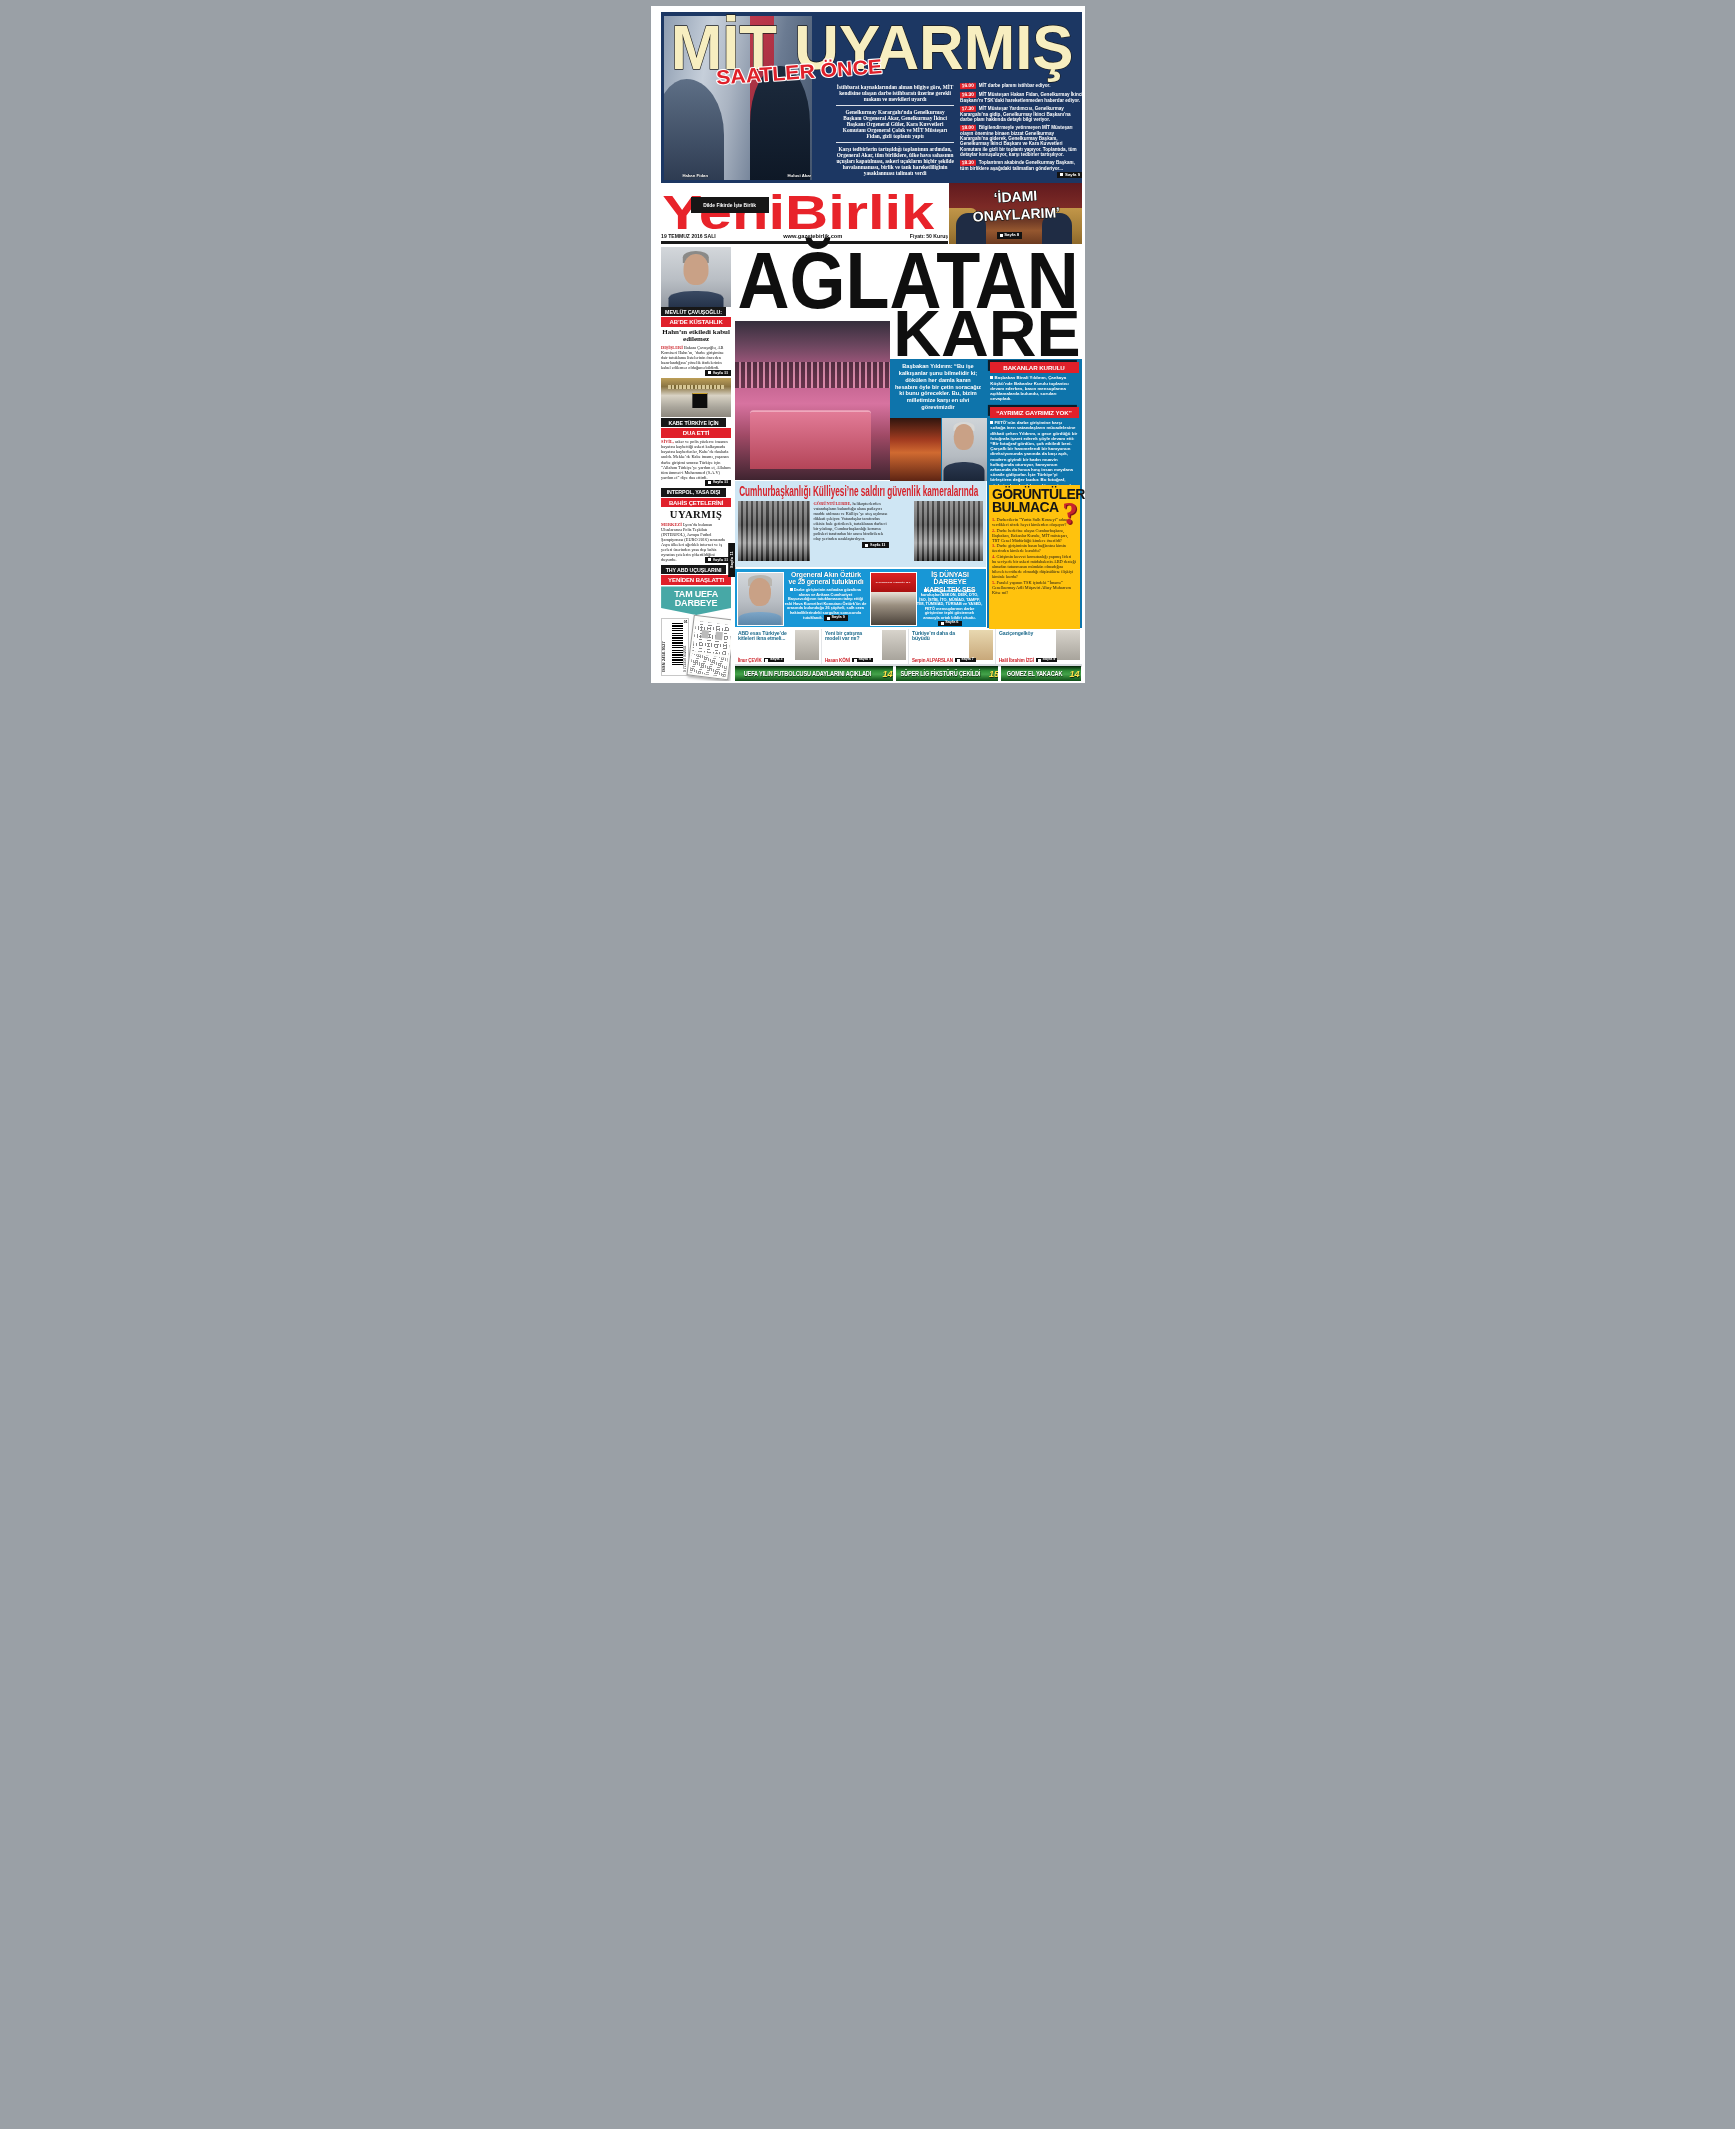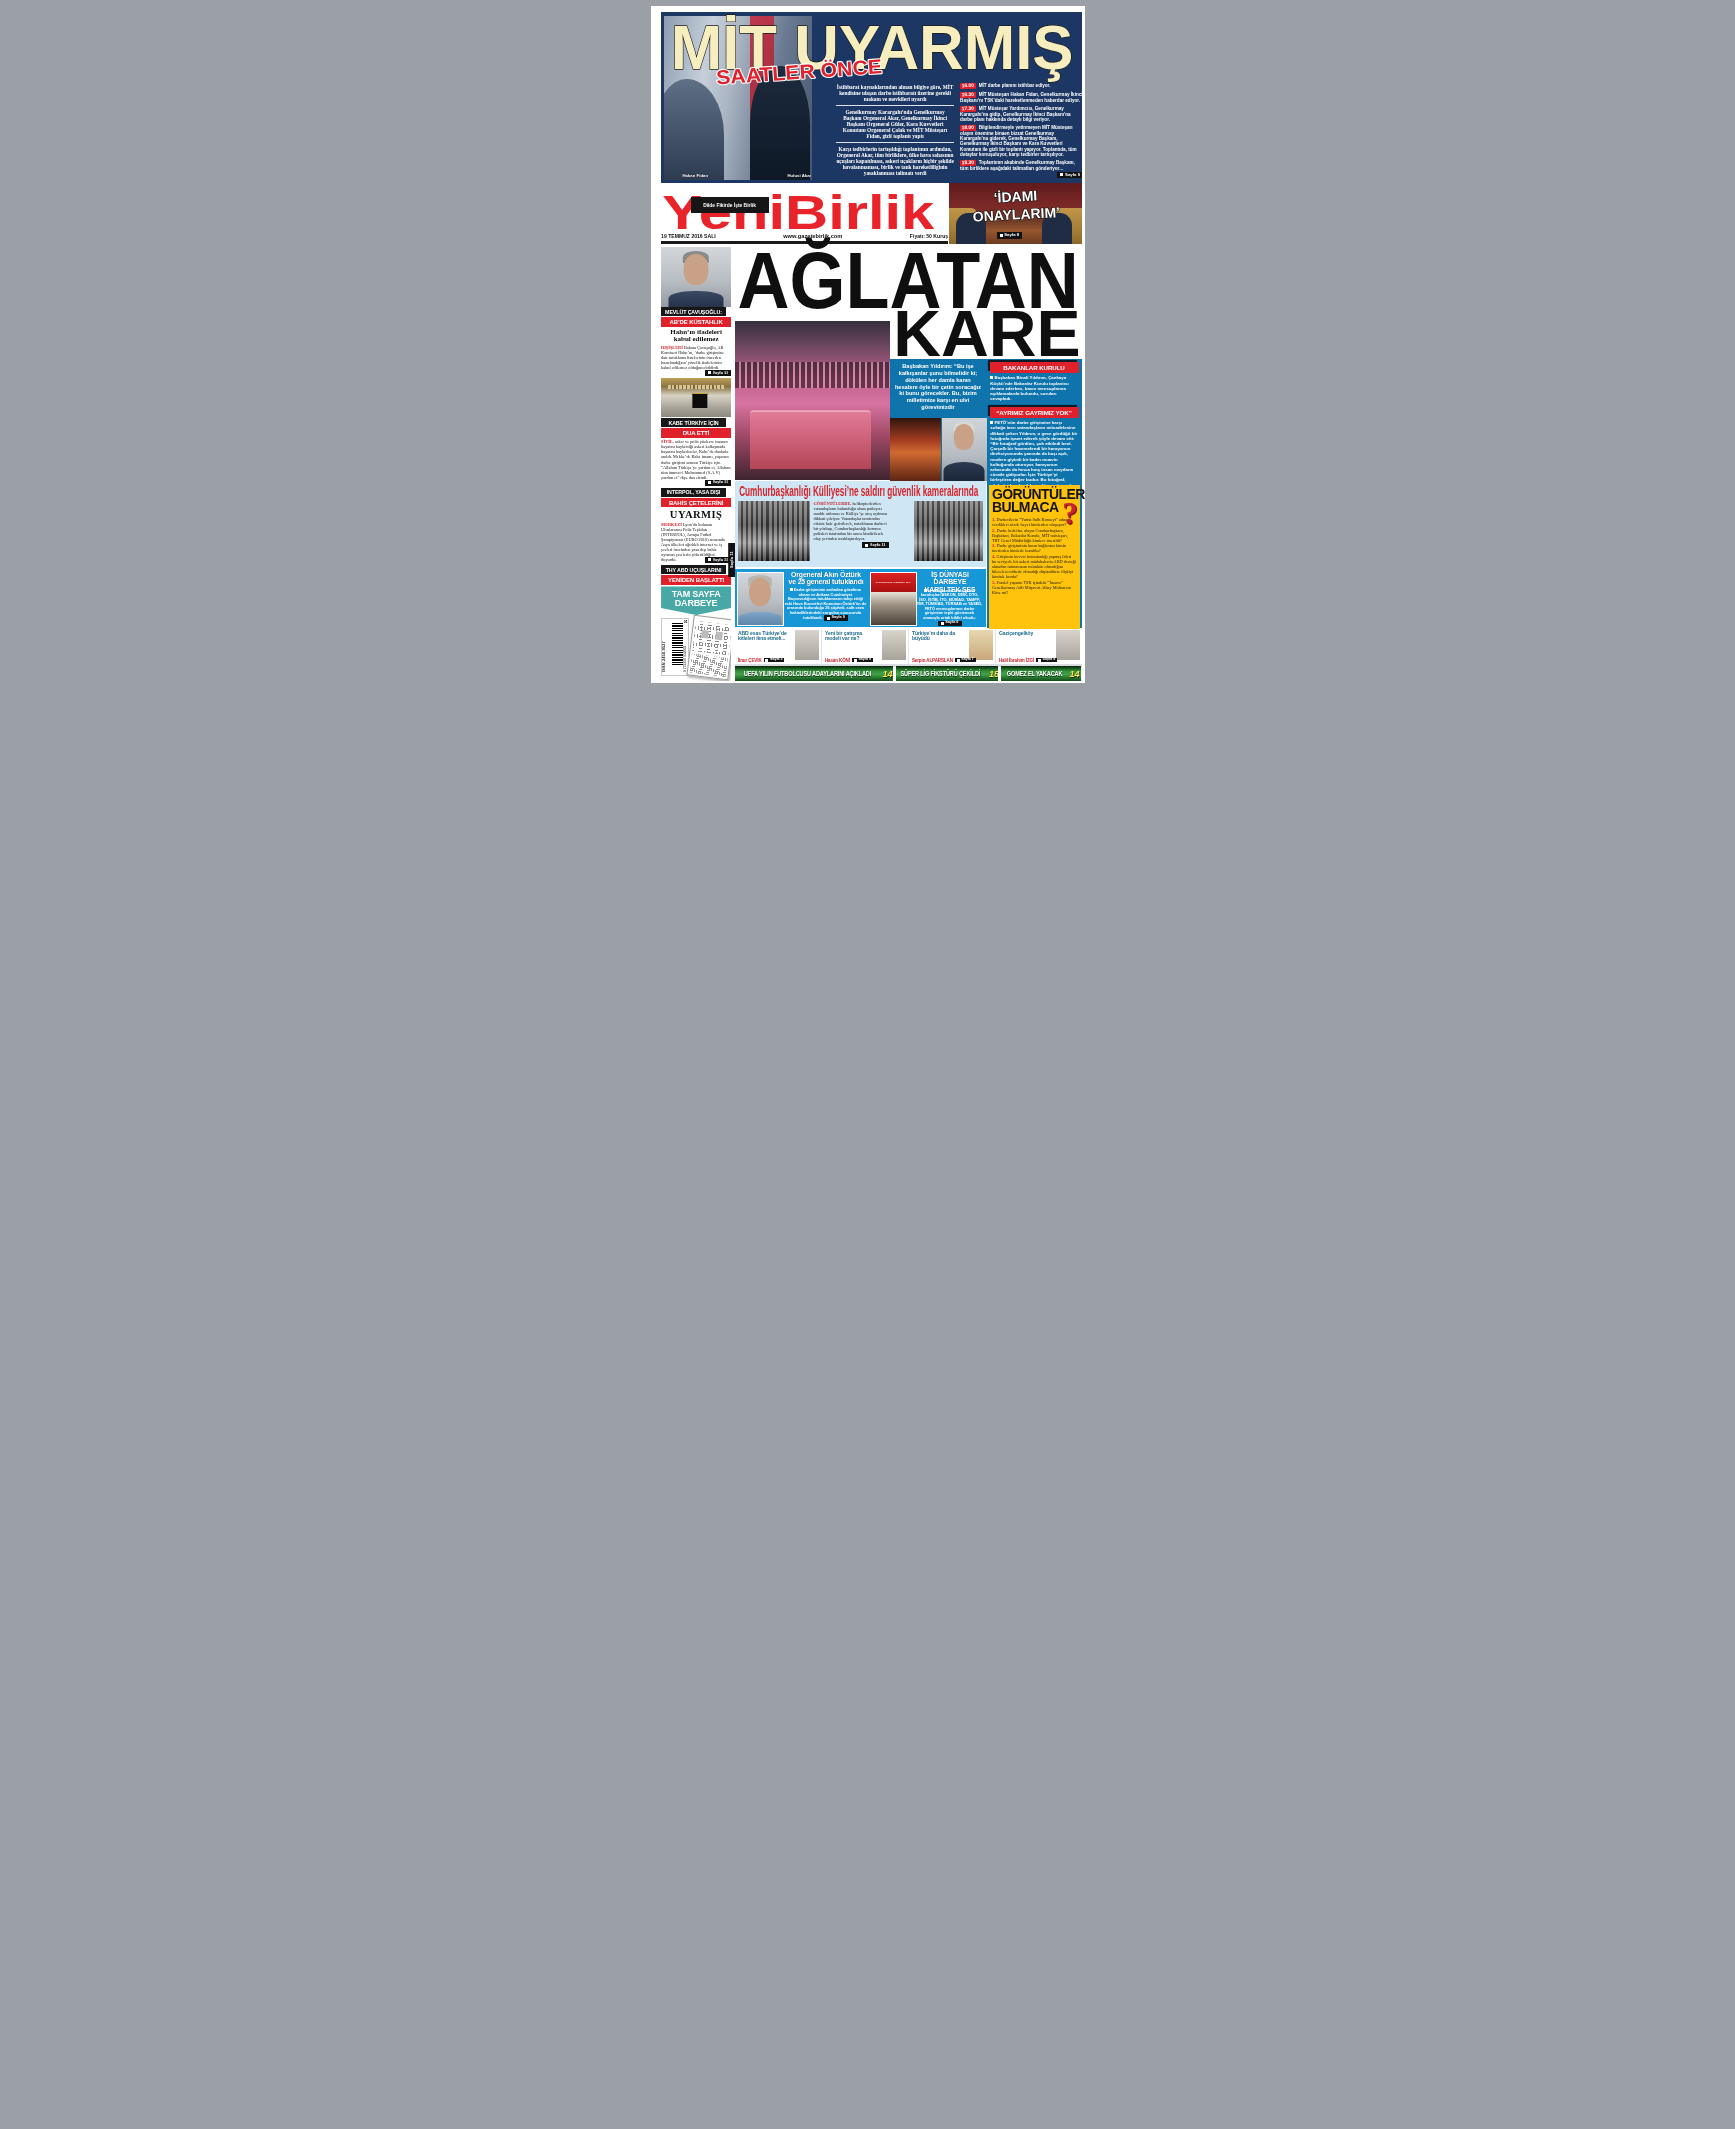--- a/index.html
+++ b/index.html
@@ -232,21 +232,21 @@
   </div>
 
   <div class="sidebar">
     <div class="portrait" style="height:60px;flex:none;">
       <div class="p-hair" style="top:6%;width:26.4px;height:12.8px;"></div>
       <div class="p-face" style="top:12%;width:25px;height:31px;"></div>
       <div class="p-suit" style="width:55px;height:16px;"></div>
     </div>
     <div class="kick-black">MEVLÜT ÇAVUŞOĞLU:</div>
     <div class="kick-red">AB’DE KÜSTAHLIK</div>
-    <div class="hl-serif">Hahn’ın ifadeleri kabul edilemez</div>
+    <div class="hl-serif">Hahn’ın etkiledi kabul edilemez</div>
     <div class="body-serif">
       <span class="lead">DIŞİŞLERİ</span>
       <span>Bakanı Çavuşoğlu, AB Komiseri Hahn’ın, ‘darbe girişimine dair tutuklama listelerinin önceden hazırlandığına’ yönelik ifadelerinin kabul edilemez olduğunu bildirdi.</span>
       <span class="pbadge">
           <span class="sq"></span>
           <span>Sayfa 11</span>
         </span>
     </div>
     <div class="kaaba" style="height:39px;flex:none;margin-top:2.1px;">
       <div class="mataf"></div>
@@ -269,21 +269,21 @@
       <span class="lead">MERKEZİ</span>
       <span>Lyon’da bulunan Uluslararası Polis Teşkilatı (INTERPOL), Avrupa Futbol Şampiyonası (EURO 2016) sırasında Asya ülkeleri ağırlıklı internet ve iş yerleri üzerinden yasa dışı bahis oynatan çetelerin çökertildiğini duyurdu.</span>
       <span class="pbadge">
           <span class="sq"></span>
           <span>Sayfa 11</span>
         </span>
     </div>
     <div class="kick-black" style="margin-top:2.1px;">THY ABD UÇUŞLARINI</div>
     <div class="kick-red">YENİDEN BAŞLATTI</div>
     <div class="bulmaca">
-      <div>TAM SAYFA</div>
+      <div>TAM UEFA</div>
       <div>DARBEYE</div>
     </div>
     <div class="puzzle-zone">
       <div class="barcode-box">
         <div class="issn">ISSN 2458-9527</div>
         <div class="stripes"></div>
         <div class="bc-num">9 772458 952002</div>
         <div style="position:absolute;right:0.9px;top:0.9px;font-size:3.4px;font-weight:bold;">01</div>
       </div>
       <div class="crossword">

